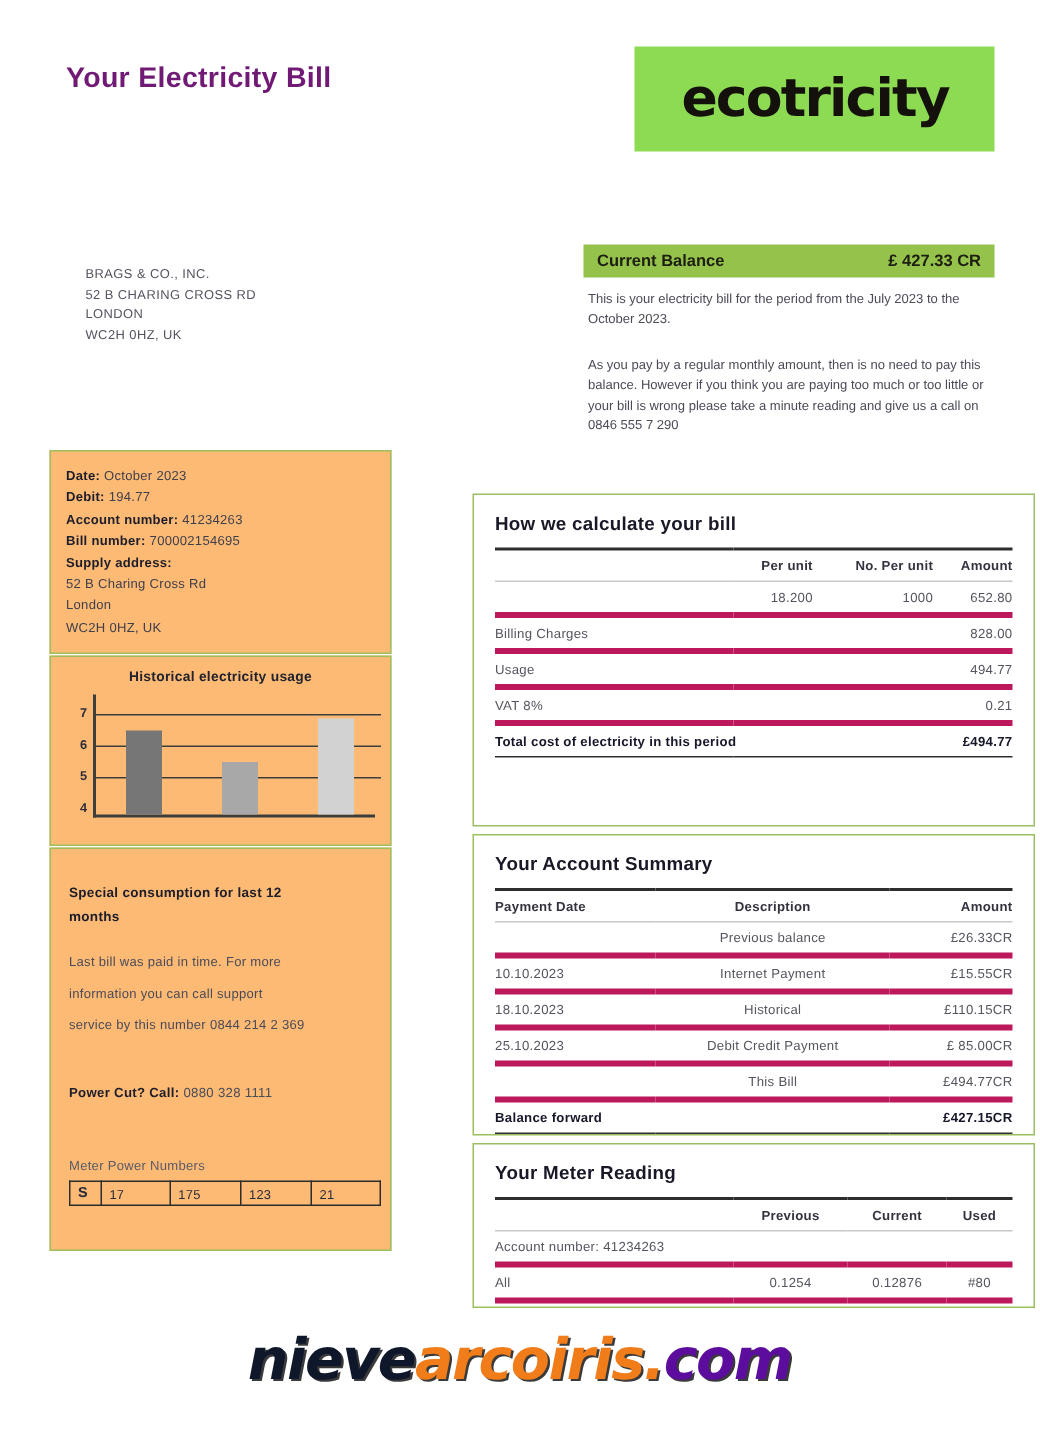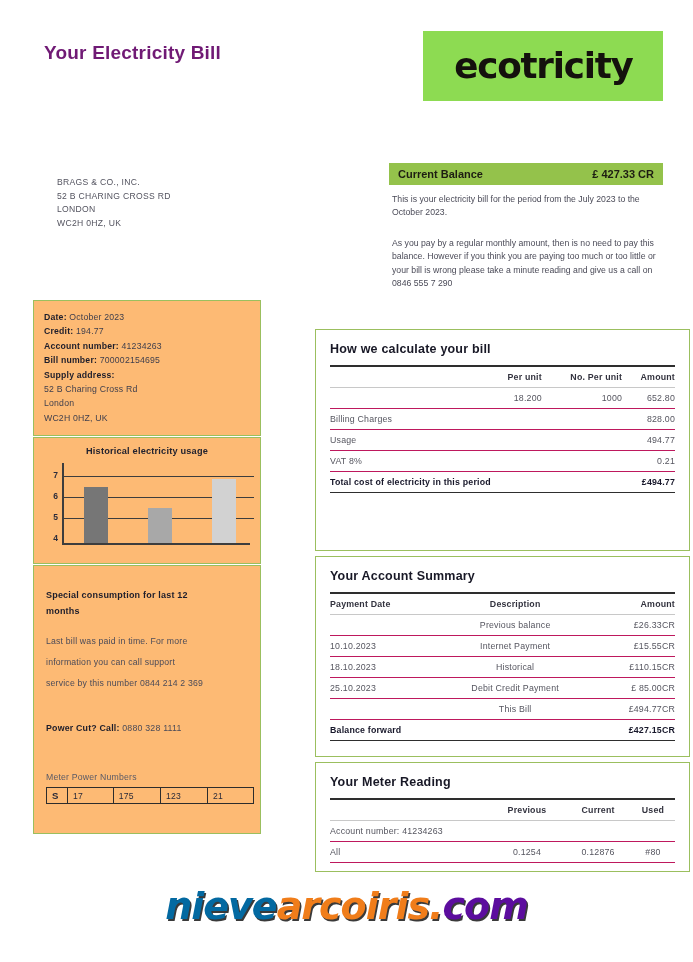--- a/index.html
+++ b/index.html
@@ -148,42 +148,42 @@
   table.data { width: 100%; border-collapse: collapse; }
   table.data th {
     font-size: 8.8px; font-weight: bold; color: #33333f;
     padding: 5px 0 5px 0; letter-spacing: .2px;
     border-top: 2px solid #2e2e2e;
     border-bottom: 1px solid #c8c8c8;
   }
   table.data td {
     font-size: 8.8px; color: #55555f; letter-spacing: .2px;
     padding: 5px 0 5px 0;
-    border-bottom: 1px solid #be185d;
+    border-bottom: 4px solid #be185d;
   }
   table.data tr.total td {
     font-weight: bold; color: #17172a;
     border-top: 1.6px solid #2e2e2e;
     border-bottom: 1.6px solid #2e2e2e;
   }
   .ta-l { text-align: left; }
   .ta-c { text-align: center; }
   .ta-r { text-align: right; }
   .col-desc { width: 46%; }
 
   
   .watermark {
     position: absolute; left: 0; right: 0; top: 884px;
     text-align: center;
     font-family: "DejaVu Sans", sans-serif;
     font-size: 38px; font-weight: bold; font-style: italic;
     letter-spacing: -1px;
     white-space: nowrap;
   }
-  .wm-a { color: #0369a1; }
+  .wm-a { color: #0f172a; }
   .wm-b { color: #f07d1a; }
   .wm-c { color: #f07d1a; }
   .wm-d { color: #5c0d9e; }
   .watermark span { text-shadow: 1.5px 1.5px 0 #3a3a3a; }
 </style>
 </head>
 <body>
 
 <div class="page">
 
@@ -205,21 +205,21 @@
   </div>
   <div class="balance-para p1">This is your electricity bill for the period from the July 2023 to the October 2023.</div>
   <div class="balance-para p2">As you pay by a regular monthly amount, then is no need to pay this balance. However if you think you are paying too much or too little or your bill is wrong please take a minute reading and give us a call on 0846 555 7 290</div>
 
   <div class="left-panel panel-details">
     <div class="detail-line">
       <b>Date:</b>
       <span>October 2023</span>
     </div>
     <div class="detail-line">
-      <b>Credit:</b>
+      <b>Debit:</b>
       <span>194.77</span>
     </div>
     <div class="detail-line">
       <b>Account  number:</b>
       <span>41234263</span>
     </div>
     <div class="detail-line">
       <b>Bill number:</b>
       <span>700002154695</span>
     </div>

